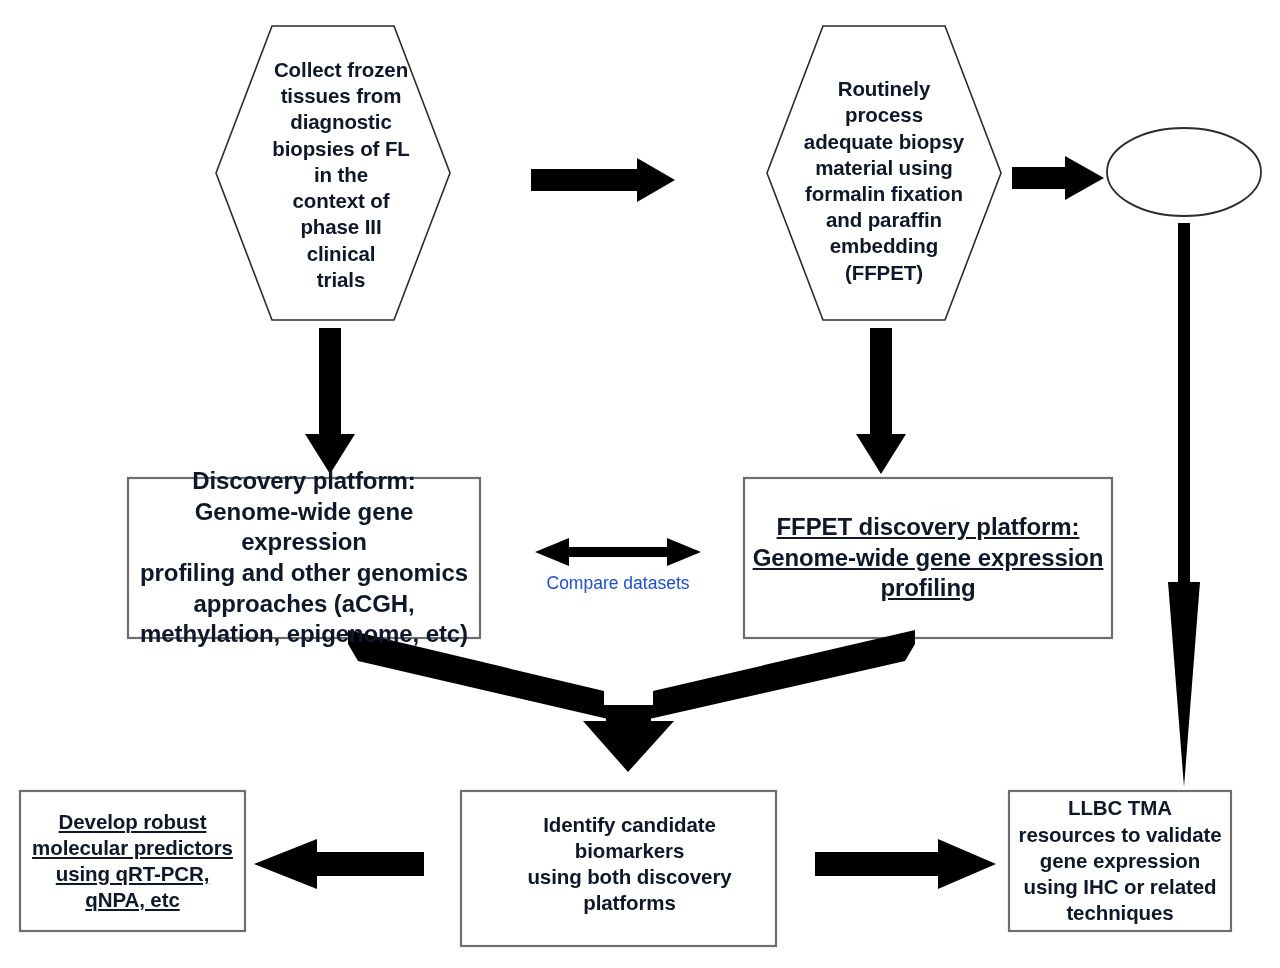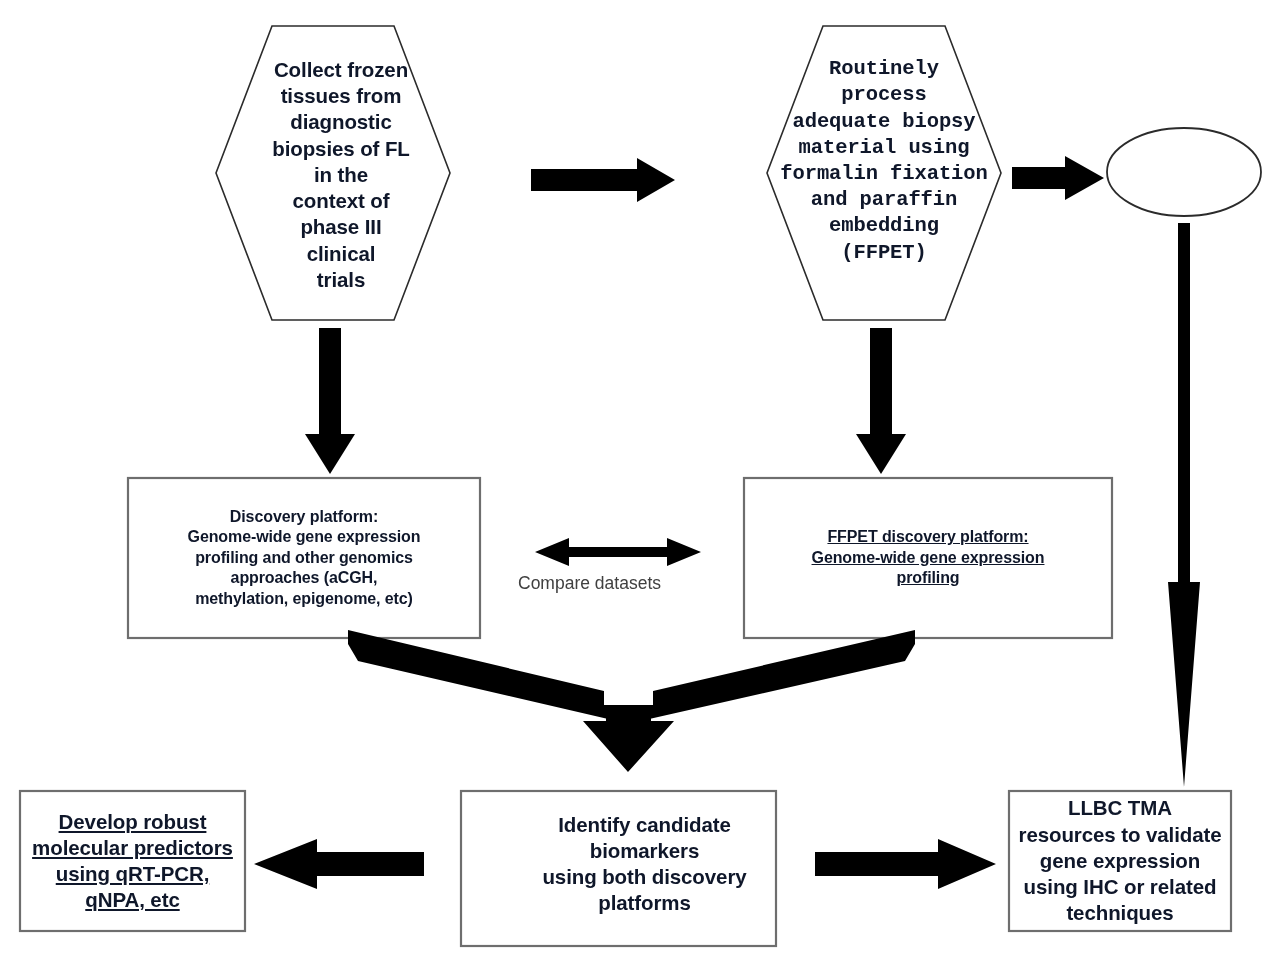--- a/index.html
+++ b/index.html
@@ -30,26 +30,27 @@
     align-items: center;
     justify-content: center;
     text-align: center;
     font-weight: bold;
     color: #0f172a;
     line-height: 1.28;
     white-space: pre-line;
     letter-spacing: -0.1px;
   }
   .node-text.sz-20 { font-size: 20.5px; }
-  .node-text.sz-19 { font-size: 16px; }
+  .node-text.sz-19 { font-size: 24px; }
   .edge-label {
     position: absolute;
+    text-align: center;
     font-weight: normal;
     font-size: 17.5px;
-    color: #404040;
+    color: #1d4ed8;
     white-space: nowrap;
   }
 </style>
 </head>
 <body>
 
 <div id="canvas">
 
   <svg id="vector-layer" viewBox="0 0 1280 968" xmlns="http://www.w3.org/2000/svg">
 
@@ -116,21 +117,21 @@
   <div class="node-text sz-20" style="left:204px; top:40px; width:274px; height:270px;">Collect frozen
 tissues from
 diagnostic
 biopsies of FL
 in the
 context of
 phase III
 clinical
 trials</div>
 
-  <div class="node-text sz-20" style="left:758px; top:36px; width:252px; height:250px;font-family:Liberation Mono, monospace;">Routinely
+  <div class="node-text sz-20" style="left:758px; top:56px; width:252px; height:250px;">Routinely
 process
 adequate biopsy
 material using
 formalin fixation
 and paraffin
 embedding
 (FFPET)</div>
 
 
   <div class="node-text sz-19" style="left:130px; top:480px; width:348px; height:156px;">Discovery platform:
@@ -141,21 +142,21 @@
 
   <div class="node-text sz-19" style="left:746px; top:480px; width:364px; height:156px;text-decoration:underline;">FFPET discovery platform:
 Genome-wide gene expression
 profiling</div>
 
   <div class="node-text sz-20" style="left:22px; top:793px; width:221px; height:136px;text-decoration:underline;">Develop robust
 molecular predictors
 using qRT-PCR,
 qNPA, etc</div>
 
-  <div class="node-text sz-20" style="left:489px; top:793px; width:311px; height:142px;">Identify candidate
+  <div class="node-text sz-20" style="left:474px; top:793px; width:311px; height:142px;">Identify candidate
 biomarkers
 using both discovery
 platforms</div>
 
   <div class="node-text sz-20" style="left:1011px; top:793px; width:218px; height:136px;">LLBC TMA
 resources to validate
 gene expression
 using IHC or related
 techniques</div>
 

